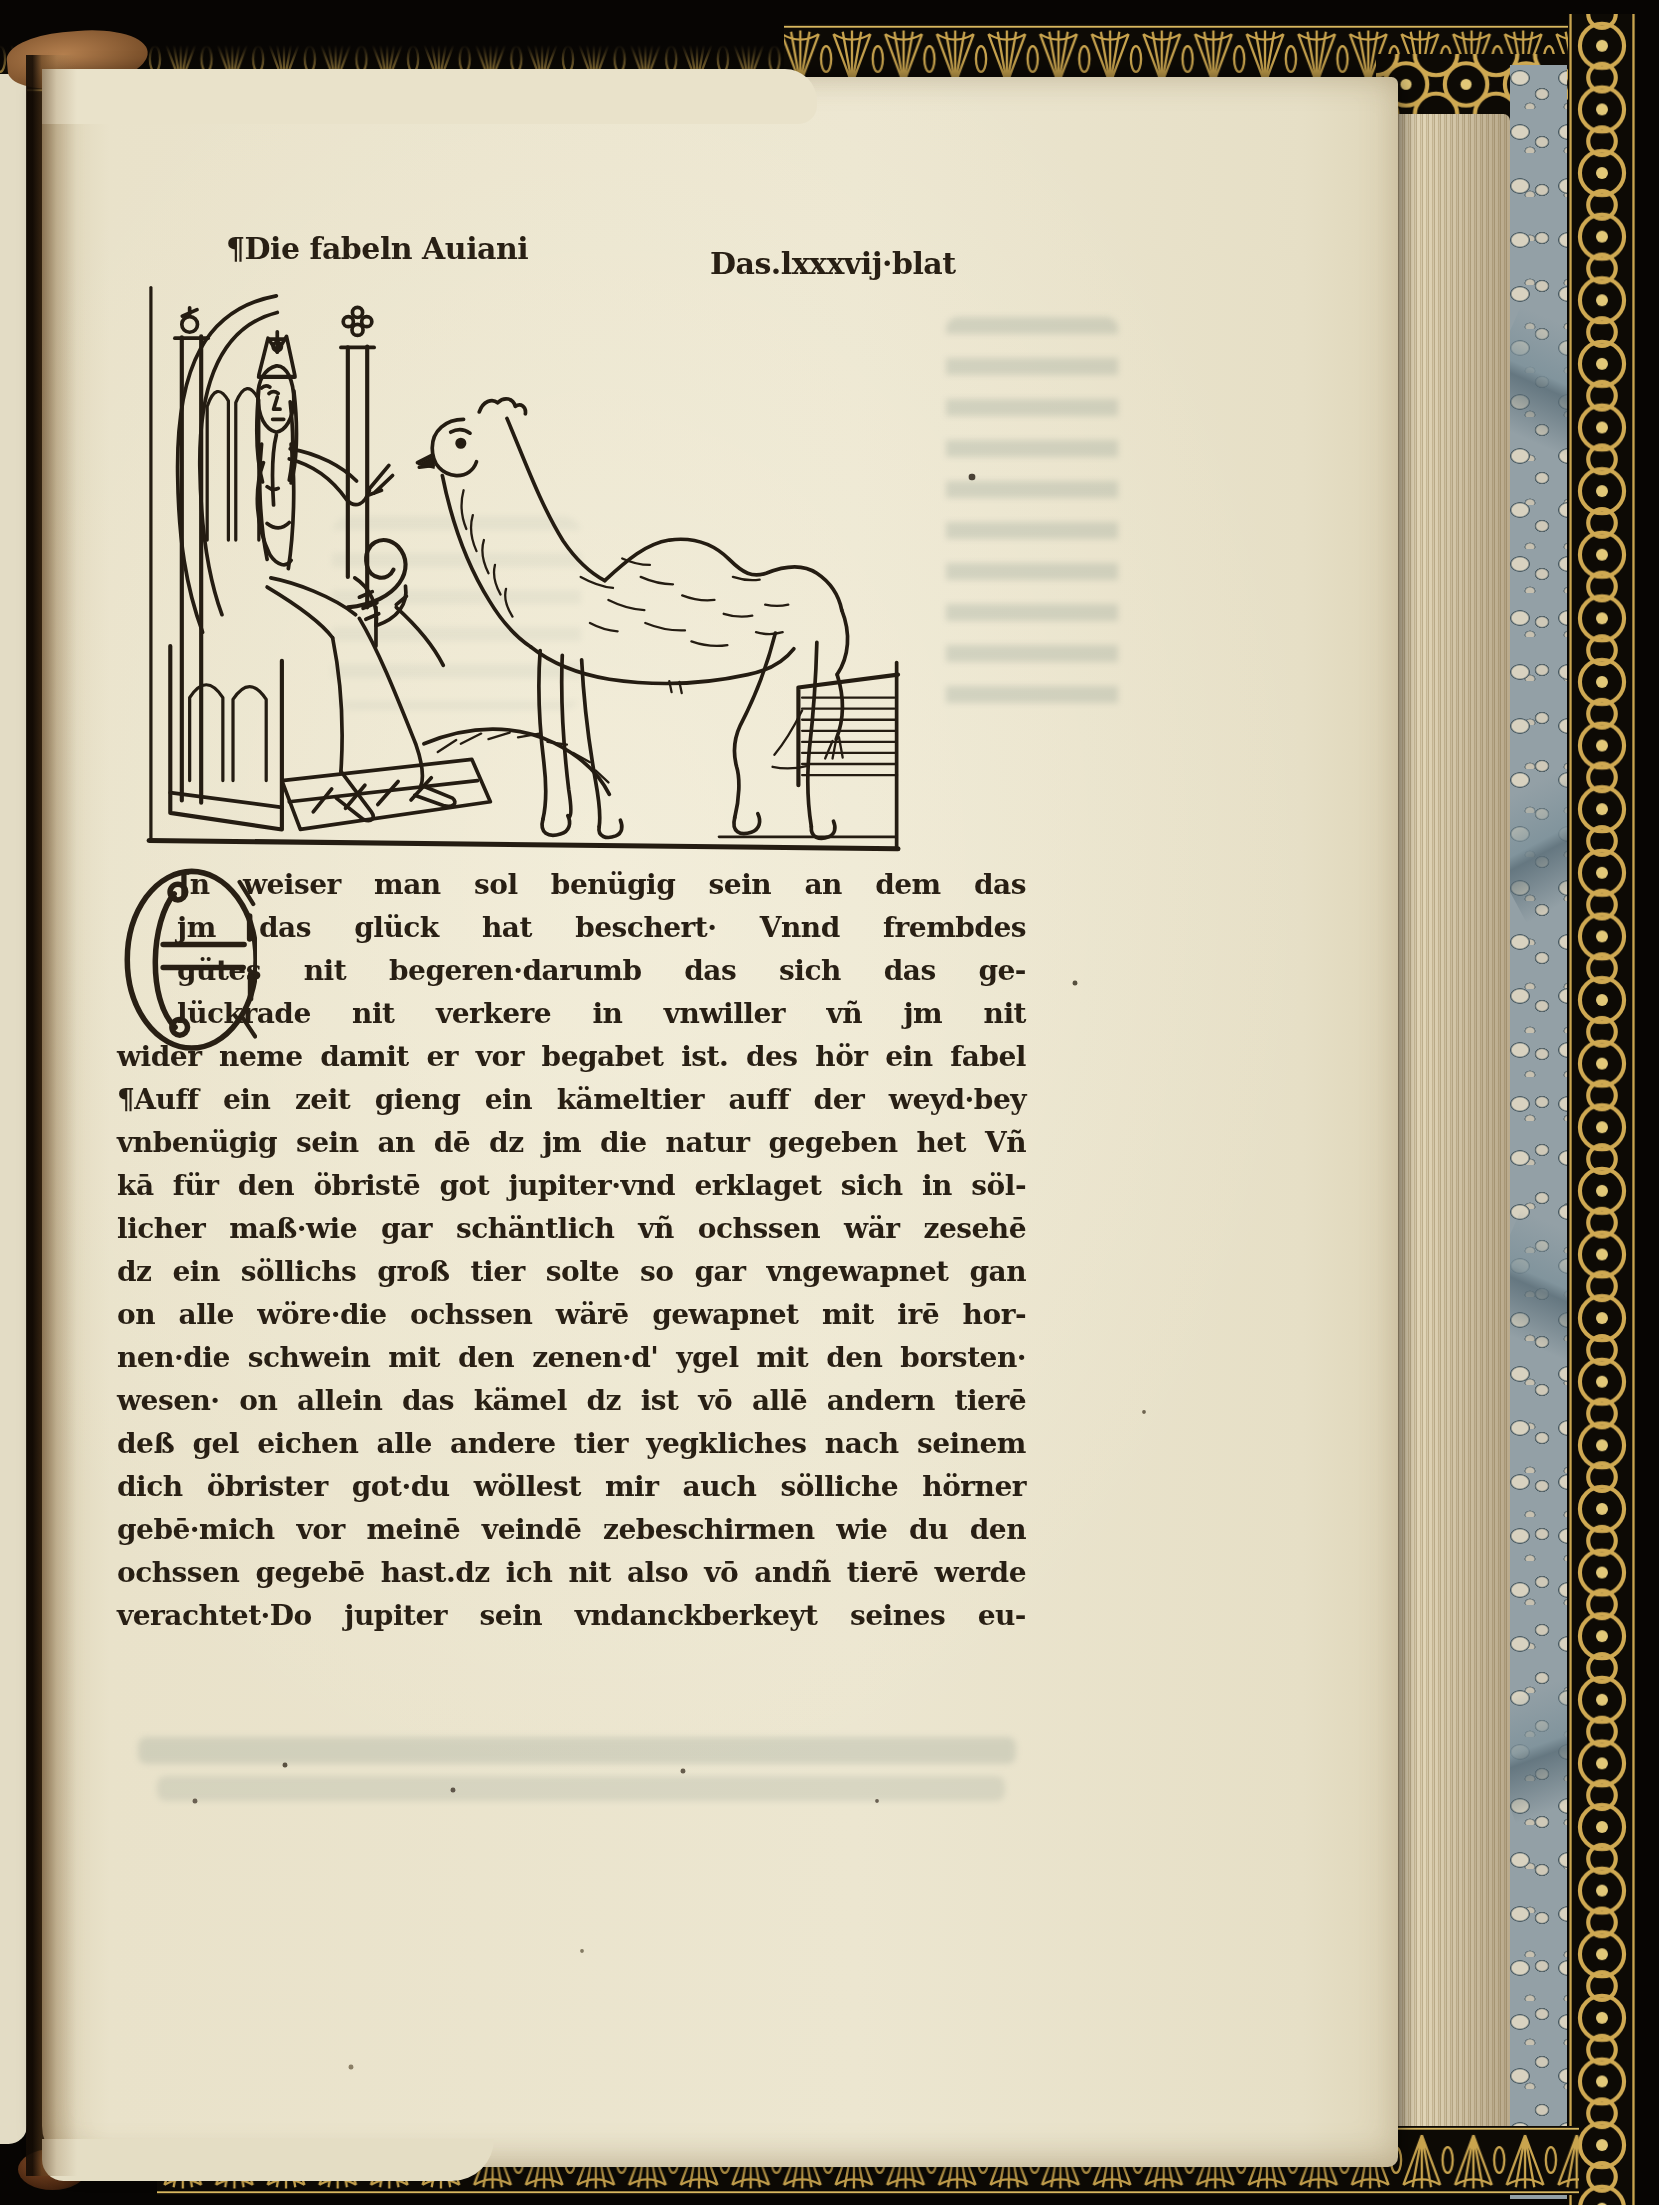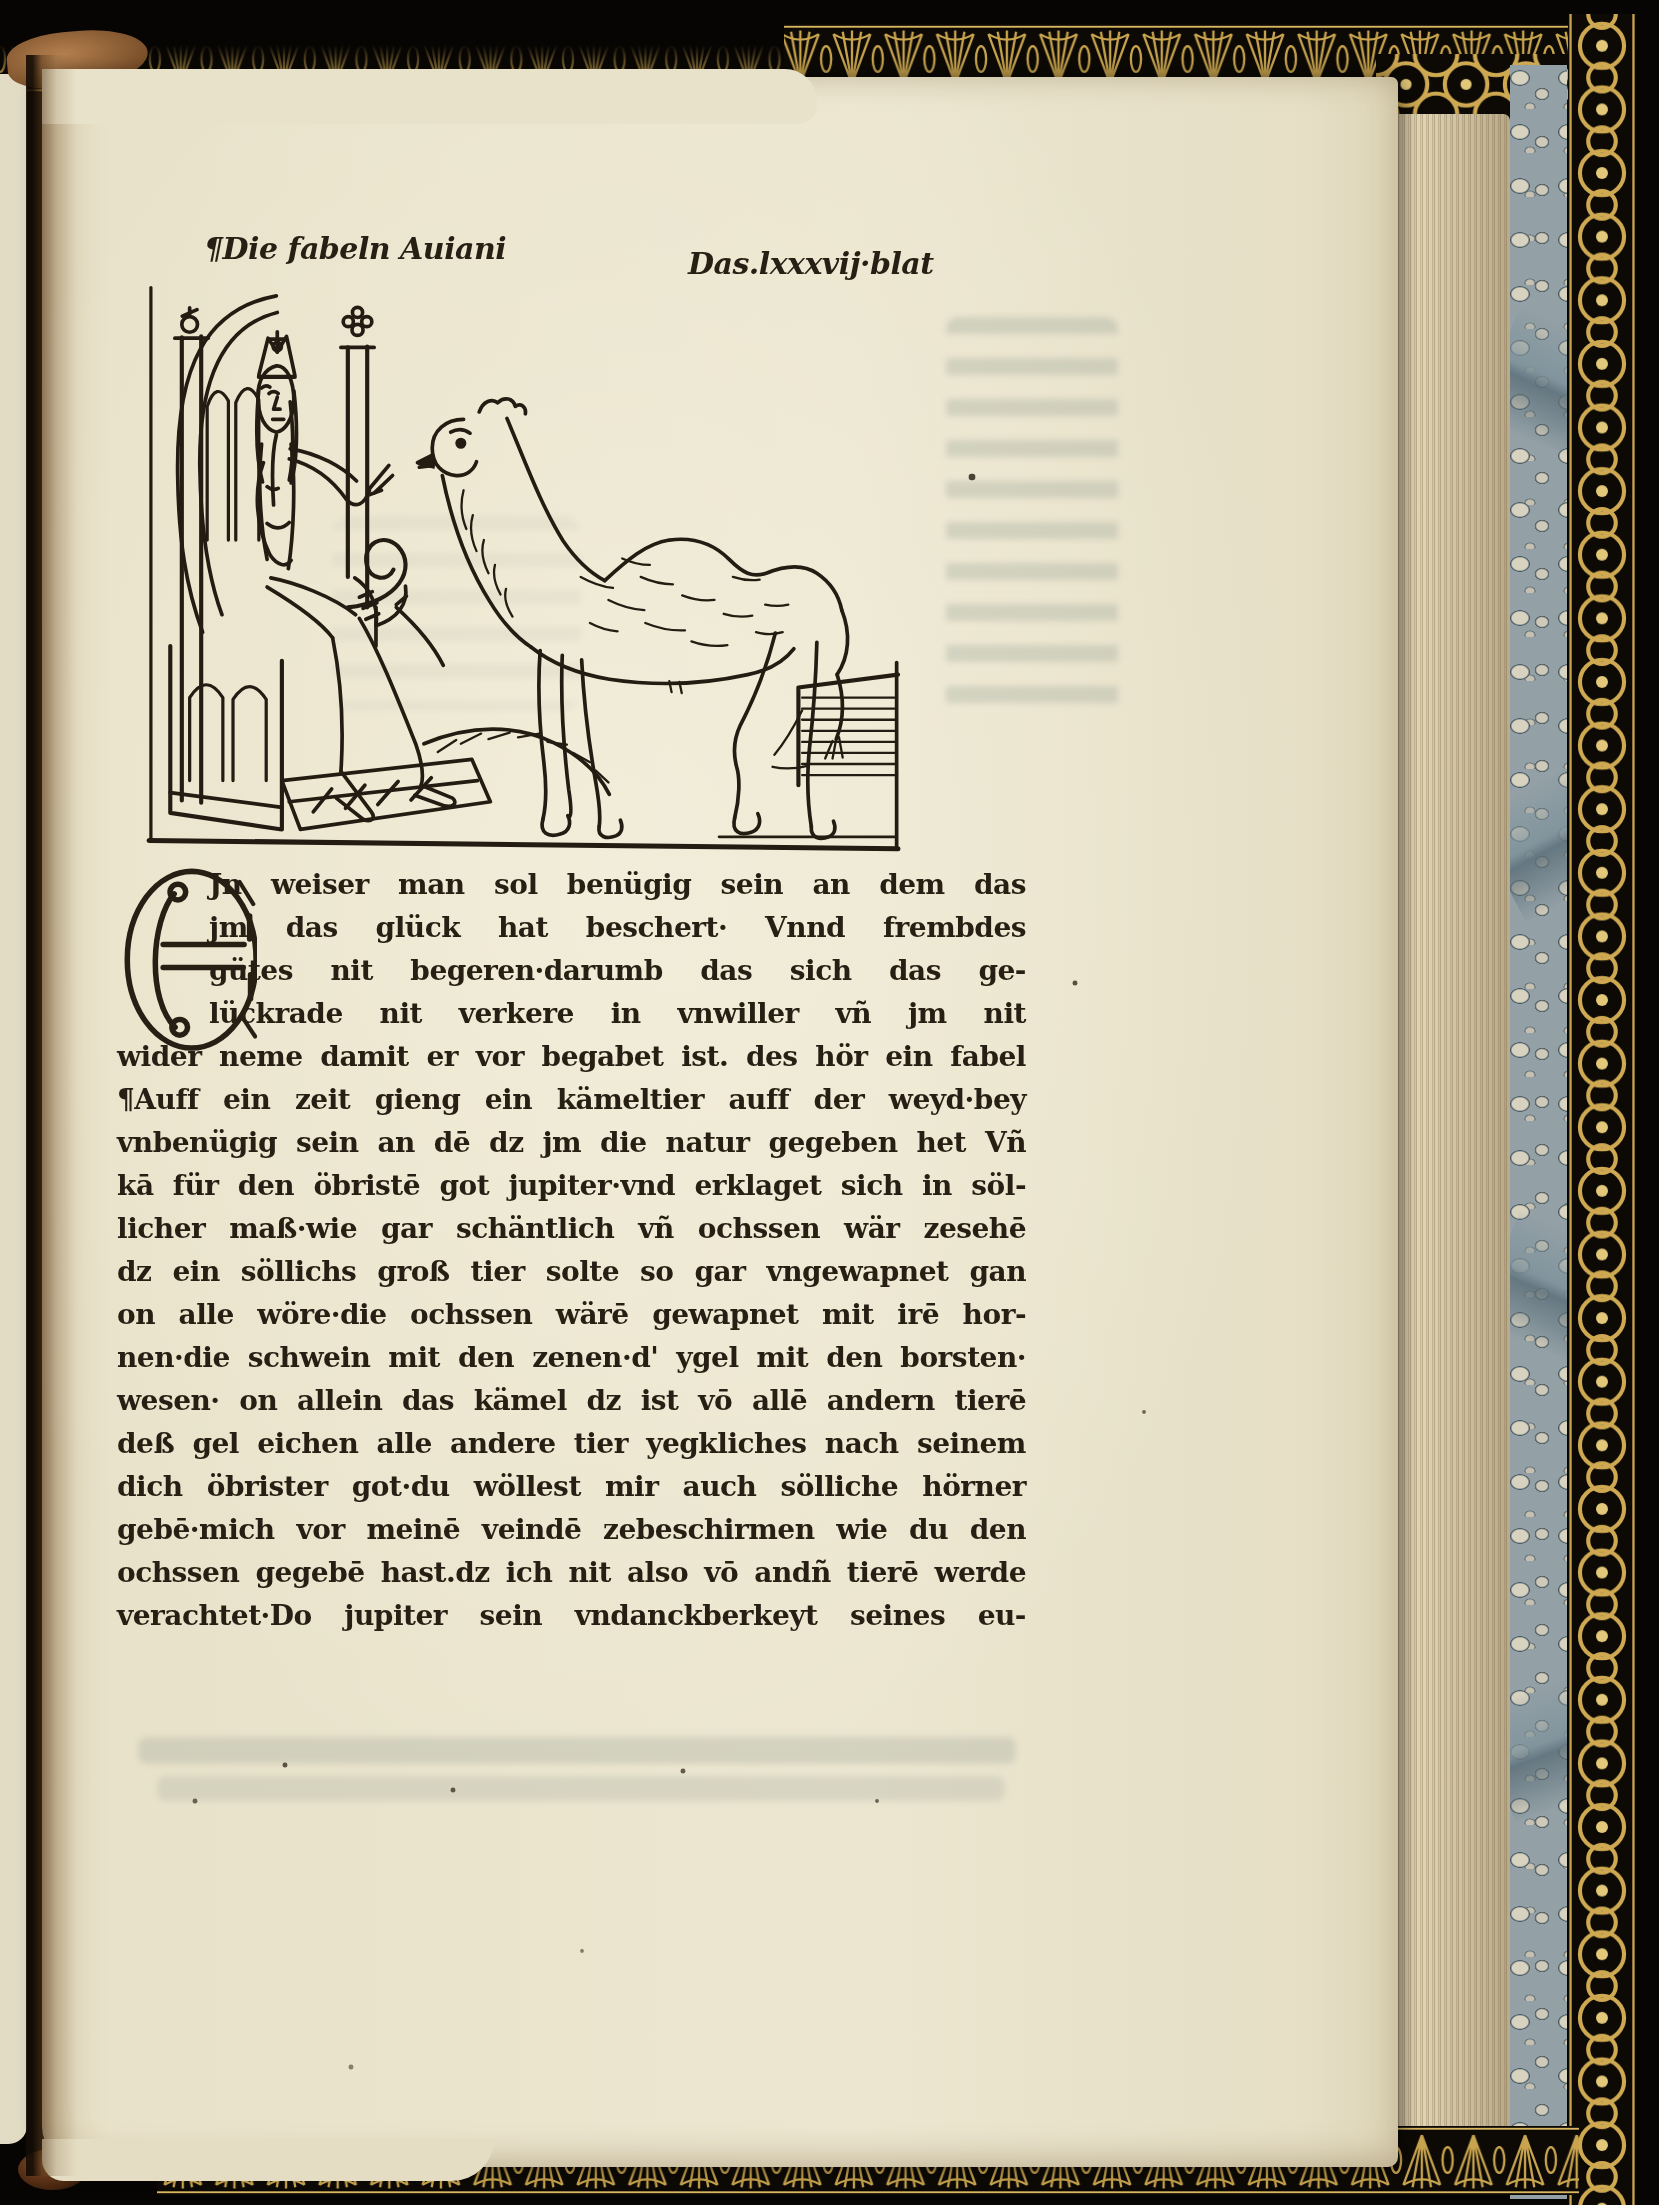--- a/index.html
+++ b/index.html
@@ -60,33 +60,33 @@
     box-shadow:inset 14px 0 32px rgba(120,92,55,.28), inset -6.5px -12px 32px rgba(150,128,86,.22),
                0 0 21px rgba(0,0,0,.6);
   }
   .page-top-bulge{left:42px;top:69px;width:775px;height:55px;background:#e9e2ca;
     border-radius:0 32px 18.4px 0;}
   .page-bottom-bulge{left:42px;top:2139px;width:452px;height:42px;background:#e4ddc4;
     border-radius:0 0 55px 28px;}
 
   
   .ink{color:#281f14;}
-  .header-row{left:36px;top:231px;width:1356px;height:51px;font-style:italic;}
+  .header-row{left:58px;top:231px;width:1356px;height:51px;}
   .header-title{position:absolute;left:168px;top:0;font-size:30px;font-weight:700;
     letter-spacing:-0.5px;white-space:nowrap;}
   .header-folio{position:absolute;left:652px;top:6.5px;font-size:30px;font-weight:700;
     letter-spacing:-0.5px;white-space:nowrap;margin-top:8px;}
 
   .woodcut{left:138px;top:282px;width:784px;height:576px;}
   .woodcut path, .woodcut circle, .woodcut ellipse{vector-effect:none;}
 
   .textblock{left:117px;top:863px;width:909px;}
   .line{font-size:28px;font-weight:700;line-height:43px;height:43px;letter-spacing:-0.5px;
     text-align:justify;text-align-last:justify;white-space:normal;overflow:visible;}
-  .line.indent{margin-left:92px;}
+  .line.indent{margin-left:60px;}
   .initial-e{left:119px;top:865px;width:138px;height:194px;}
 
   
   .smudge{filter:blur(3.2px);}
   .smudge-a{left:946px;top:317px;width:172px;height:400px;opacity:.42;border-radius:12px;
     background:repeating-linear-gradient(to bottom,rgba(128,145,135,.6) 0 16.6px,rgba(128,145,135,0) 16.6px 41px);}
   .smudge-b{left:138px;top:1737px;width:878px;height:27px;opacity:.34;border-radius:8.3px;
     background:rgba(125,142,132,.65);}
   .smudge-c{left:157px;top:1776px;width:848px;height:25px;opacity:.28;border-radius:8.3px;
     background:rgba(125,142,132,.65);}

